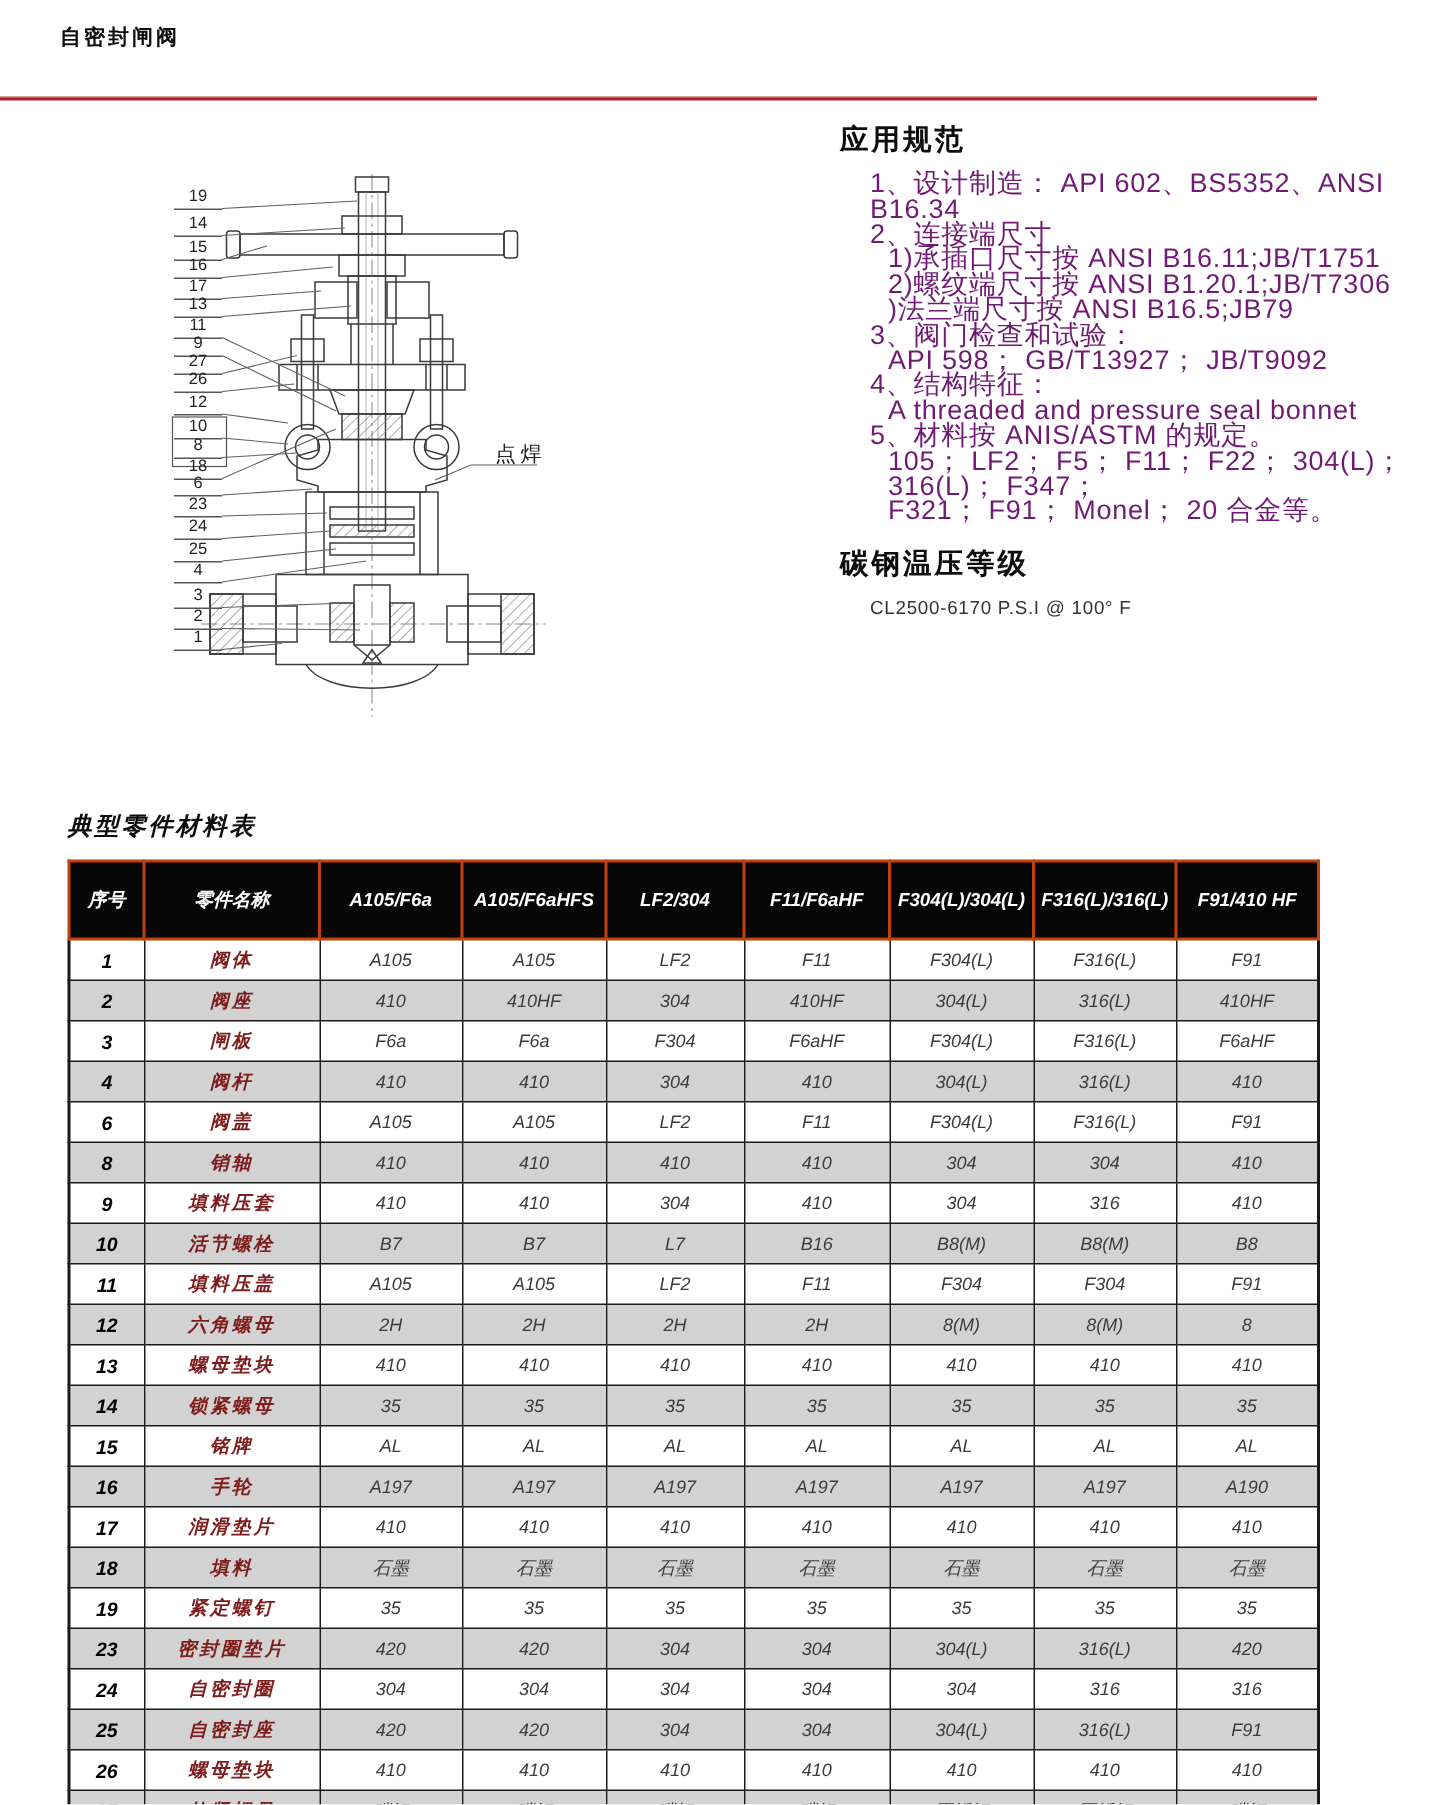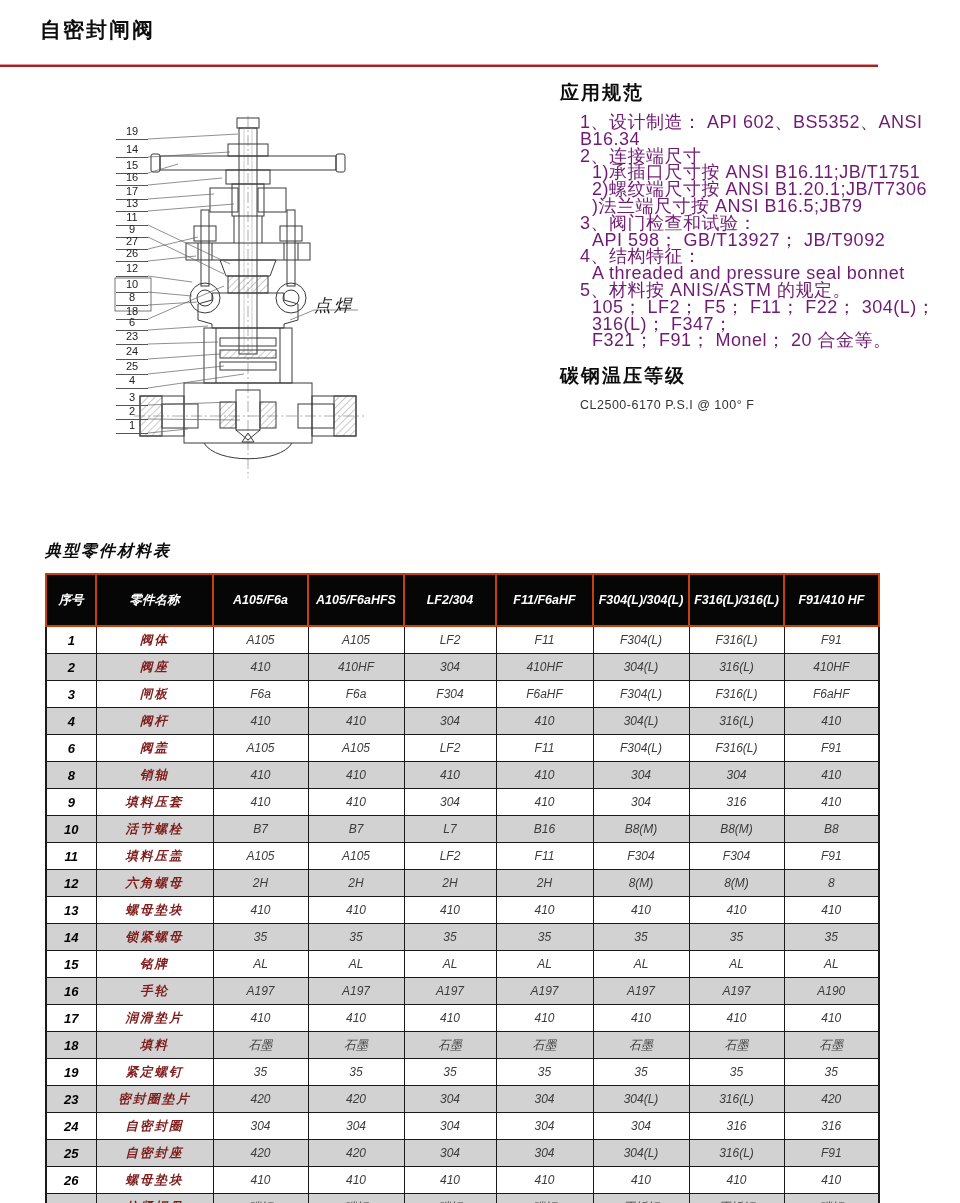--- a/index.html
+++ b/index.html
@@ -1,29 +1,29 @@
 <!DOCTYPE html>
 <html><head>
 <meta charset="utf-8">
 <style>
   html,body{margin:0;padding:0;background:#fff;}
   .page{position:relative;width:960px;height:1203px;background:#fff;overflow:hidden;
         font-family:"Liberation Sans","DejaVu Sans",sans-serif;color:#111;}
-  .title{position:absolute;left:40px;top:16px;font-size:21px;font-weight:bold;
+  .title{position:absolute;left:40px;top:16px;font-size:14px;font-weight:bold;
          letter-spacing:2px;color:#0d0d0d;}
   .rule{position:absolute;left:0;top:64px;width:878px;height:2px;background:#a82222;
         border-top:1px solid #d99;}
 
   
   .diagram{position:absolute;left:108px;top:104px;width:460px;height:400px;}
   .diagram svg{position:absolute;left:0;top:0;}
   .dlabel{position:absolute;left:8px;width:32px;height:15px;text-align:center;
           font-size:11px;line-height:14px;color:#222;border-bottom:1px solid #555;}
-  .callout{position:absolute;left:206px;top:190px;width:46px;font-size:17px;
-           letter-spacing:3px;color:#222;font-style:italic;}
+  .callout{position:absolute;left:222px;top:190px;width:46px;font-size:14px;
+           letter-spacing:3px;color:#222;}
 
   
   .specs{position:absolute;left:537px;top:80px;width:420px;margin-left:23px;}
   .specs h2{margin:0 0 8px 0;font-size:19px;font-weight:bold;letter-spacing:2px;color:#0d0d0d;}
   .spec-line{font-size:18px;line-height:16.8px;color:#701a75;letter-spacing:0.5px;}
   .ind1{padding-left:20px;}
   .ind2{padding-left:32px;}
   .rating-h{margin-top:14px !important;}
   .rating-line{font-size:12.5px;line-height:17.5px;color:#333;padding-left:20px;letter-spacing:0.5px;}
 

